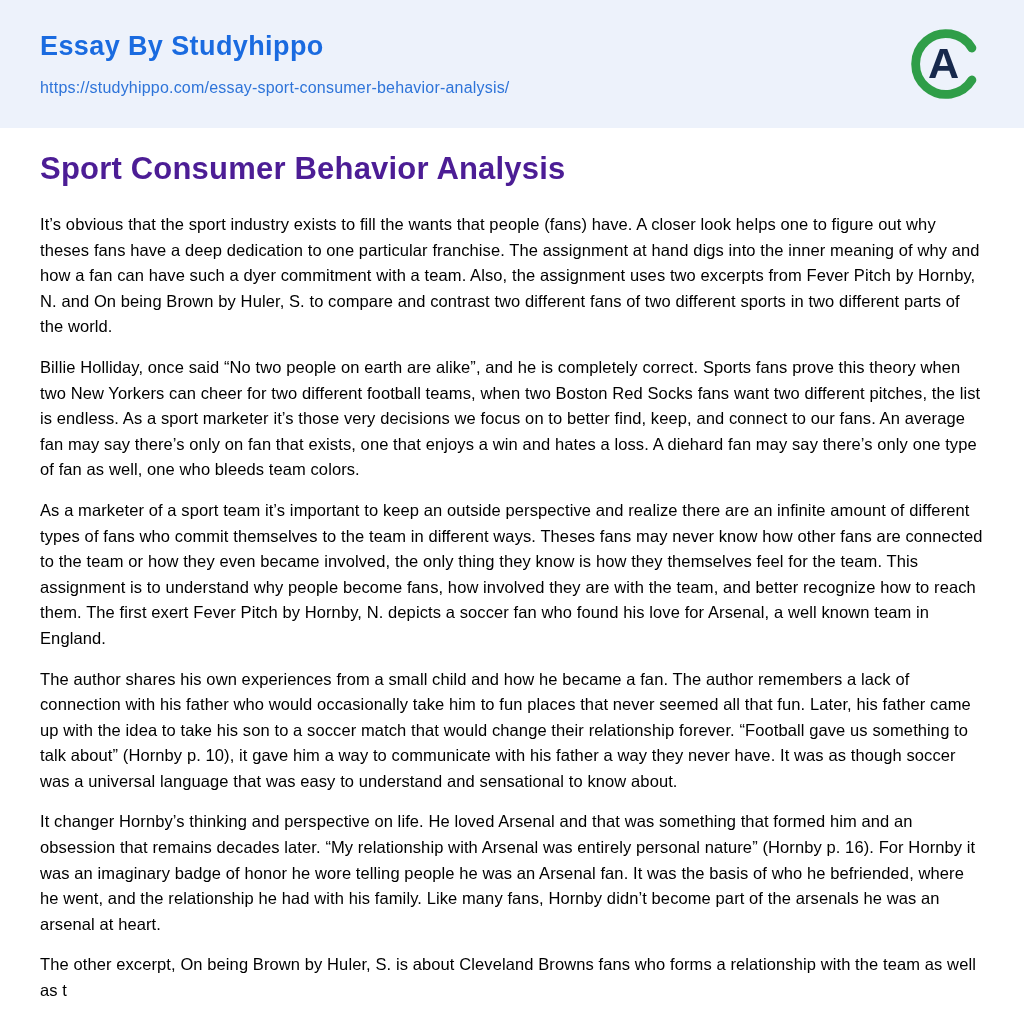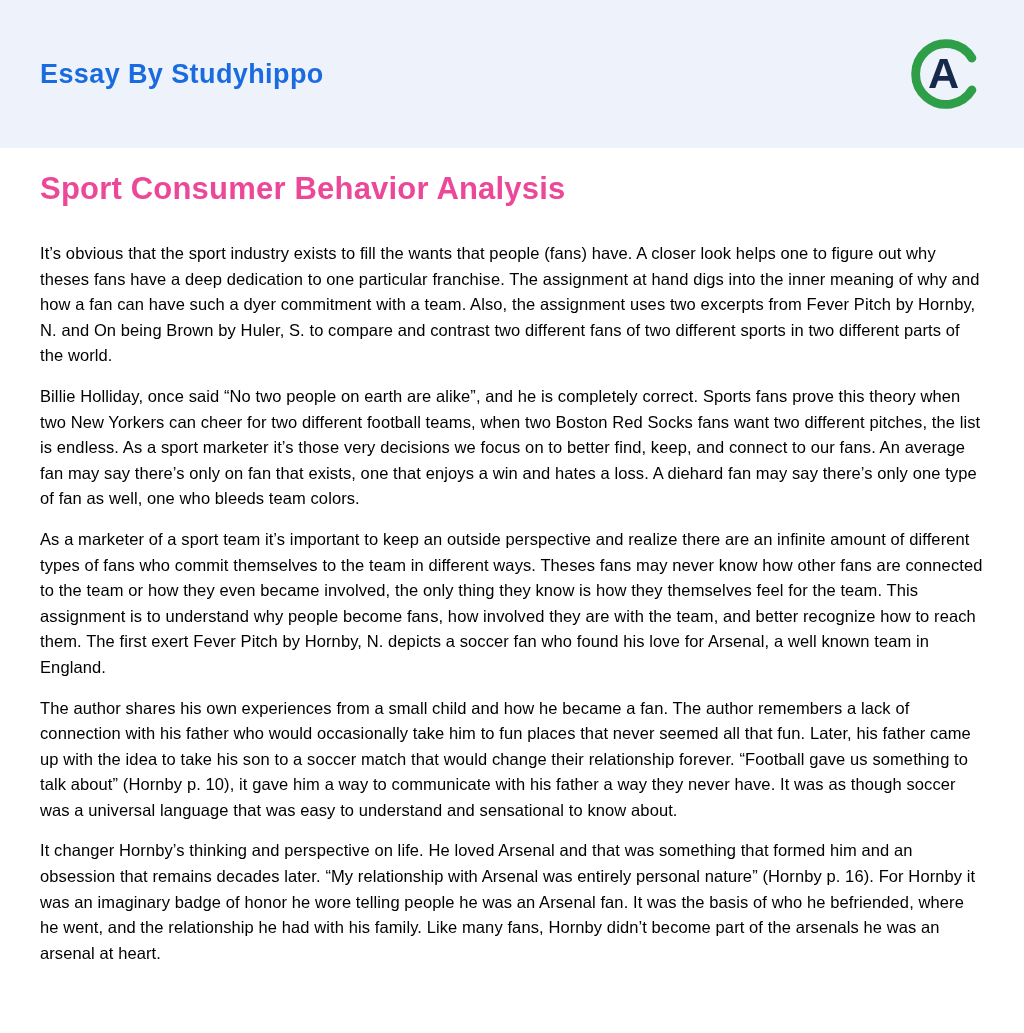--- a/index.html
+++ b/index.html
@@ -6,21 +6,21 @@
   html, body { background: #ffffff; }
   body {
     width: 1024px;
     height: 1033px;
     overflow: hidden;
     font-family: "Liberation Sans", sans-serif;
     -webkit-font-smoothing: antialiased;
   }
   .page-header {
     background: #edf2fb;
-    height: 148px;
+    height: 128px;
     padding: 0 38px 0 40px;
     display: flex;
     justify-content: space-between;
     align-items: center;
   }
   .header-left { display: flex; flex-direction: column; justify-content: center; }
   .site-title {
     color: #1a6be0;
     font-size: 27px;
     font-weight: 700;
@@ -37,41 +37,42 @@
   .logo-wrap {
     width: 80px;
     height: 84px;
     display: flex;
     align-items: center;
     justify-content: center;
     text-decoration: none;
   }
   .main-content { padding: 23px 40px 0 40px; }
   .essay-title {
-    color: #ec4899;
+    color: #4c1d95;
     font-size: 31px;
     font-weight: 800;
     letter-spacing: 0.2px;
-    margin-bottom: 34px;
+    margin-bottom: 25px;
   }
   .essay-body .para {
     color: #000000;
     font-size: 16.5px;
     line-height: 25.6px;
     letter-spacing: 0.1px;
     margin-bottom: 15px;
     max-width: 944px;
   }
 </style>
 </head>
 <body>
 
 <header class="page-header">
   <div class="header-left">
     <div class="site-title">Essay By Studyhippo</div>
+    <a class="essay-url" href="#">https://studyhippo.com/essay-sport-consumer-behavior-analysis/</a>
   </div>
   <a class="logo-wrap" href="#">
     <svg width="80" height="84" viewBox="0 0 100 100" aria-hidden="true">
       <path d="M 82.4 69.9 A 38 38 0 1 1 82.4 30.1" fill="none" stroke="#2f9e48" stroke-width="11" stroke-linecap="round"></path>
       <text x="47" y="68" text-anchor="middle" font-size="54" font-weight="bold" fill="#16284c" font-family="Liberation Sans, sans-serif">A</text>
     </svg>
   </a>
 </header>
 
 <main class="main-content">
@@ -81,14 +82,15 @@
       <p class="para">It’s obvious that the sport industry exists to fill the wants that people (fans) have. A closer look helps one to figure out why theses fans have a deep dedication to one particular franchise. The assignment at hand digs into the inner meaning of why and how a fan can have such a dyer commitment with a team. Also, the assignment uses two excerpts from Fever Pitch by Hornby, N. and On being Brown by Huler, S. to compare and contrast two different fans of two different sports in two different parts of the world.</p>
 
       <p class="para">Billie Holliday, once said “No two people on earth are alike”, and he is completely correct. Sports fans prove this theory when two New Yorkers can cheer for two different football teams, when two Boston Red Socks fans want two different pitches, the list is endless. As a sport marketer it’s those very decisions we focus on to better find, keep, and connect to our fans. An average fan may say there’s only on fan that exists, one that enjoys a win and hates a loss. A diehard fan may say there’s only one type of fan as well, one who bleeds team colors.</p>
 
       <p class="para">As a marketer of a sport team it’s important to keep an outside perspective and realize there are an infinite amount of different types of fans who commit themselves to the team in different ways. Theses fans may never know how other fans are connected to the team or how they even became involved, the only thing they know is how they themselves feel for the team. This assignment is to understand why people become fans, how involved they are with the team, and better recognize how to reach them. The first exert Fever Pitch by Hornby, N. depicts a soccer fan who found his love for Arsenal, a well known team in England.</p>
 
       <p class="para">The author shares his own experiences from a small child and how he became a fan. The author remembers a lack of connection with his father who would occasionally take him to fun places that never seemed all that fun. Later, his father came up with the idea to take his son to a soccer match that would change their relationship forever. “Football gave us something to talk about” (Hornby p. 10), it gave him a way to communicate with his father a way they never have. It was as though soccer was a universal language that was easy to understand and sensational to know about.</p>
 
       <p class="para">It changer Hornby’s thinking and perspective on life. He loved Arsenal and that was something that formed him and an obsession that remains decades later. “My relationship with Arsenal was entirely personal nature” (Hornby p. 16). For Hornby it was an imaginary badge of honor he wore telling people he was an Arsenal fan. It was the basis of who he befriended, where he went, and the relationship he had with his family. Like many fans, Hornby didn’t become part of the arsenals he was an arsenal at heart.</p>
 
+      <p class="para">The other excerpt, On being Brown by Huler, S. is about Cleveland Browns fans who forms a relationship with the team as well as t</p>
     </div>
 </main>
 
 </body></html>

